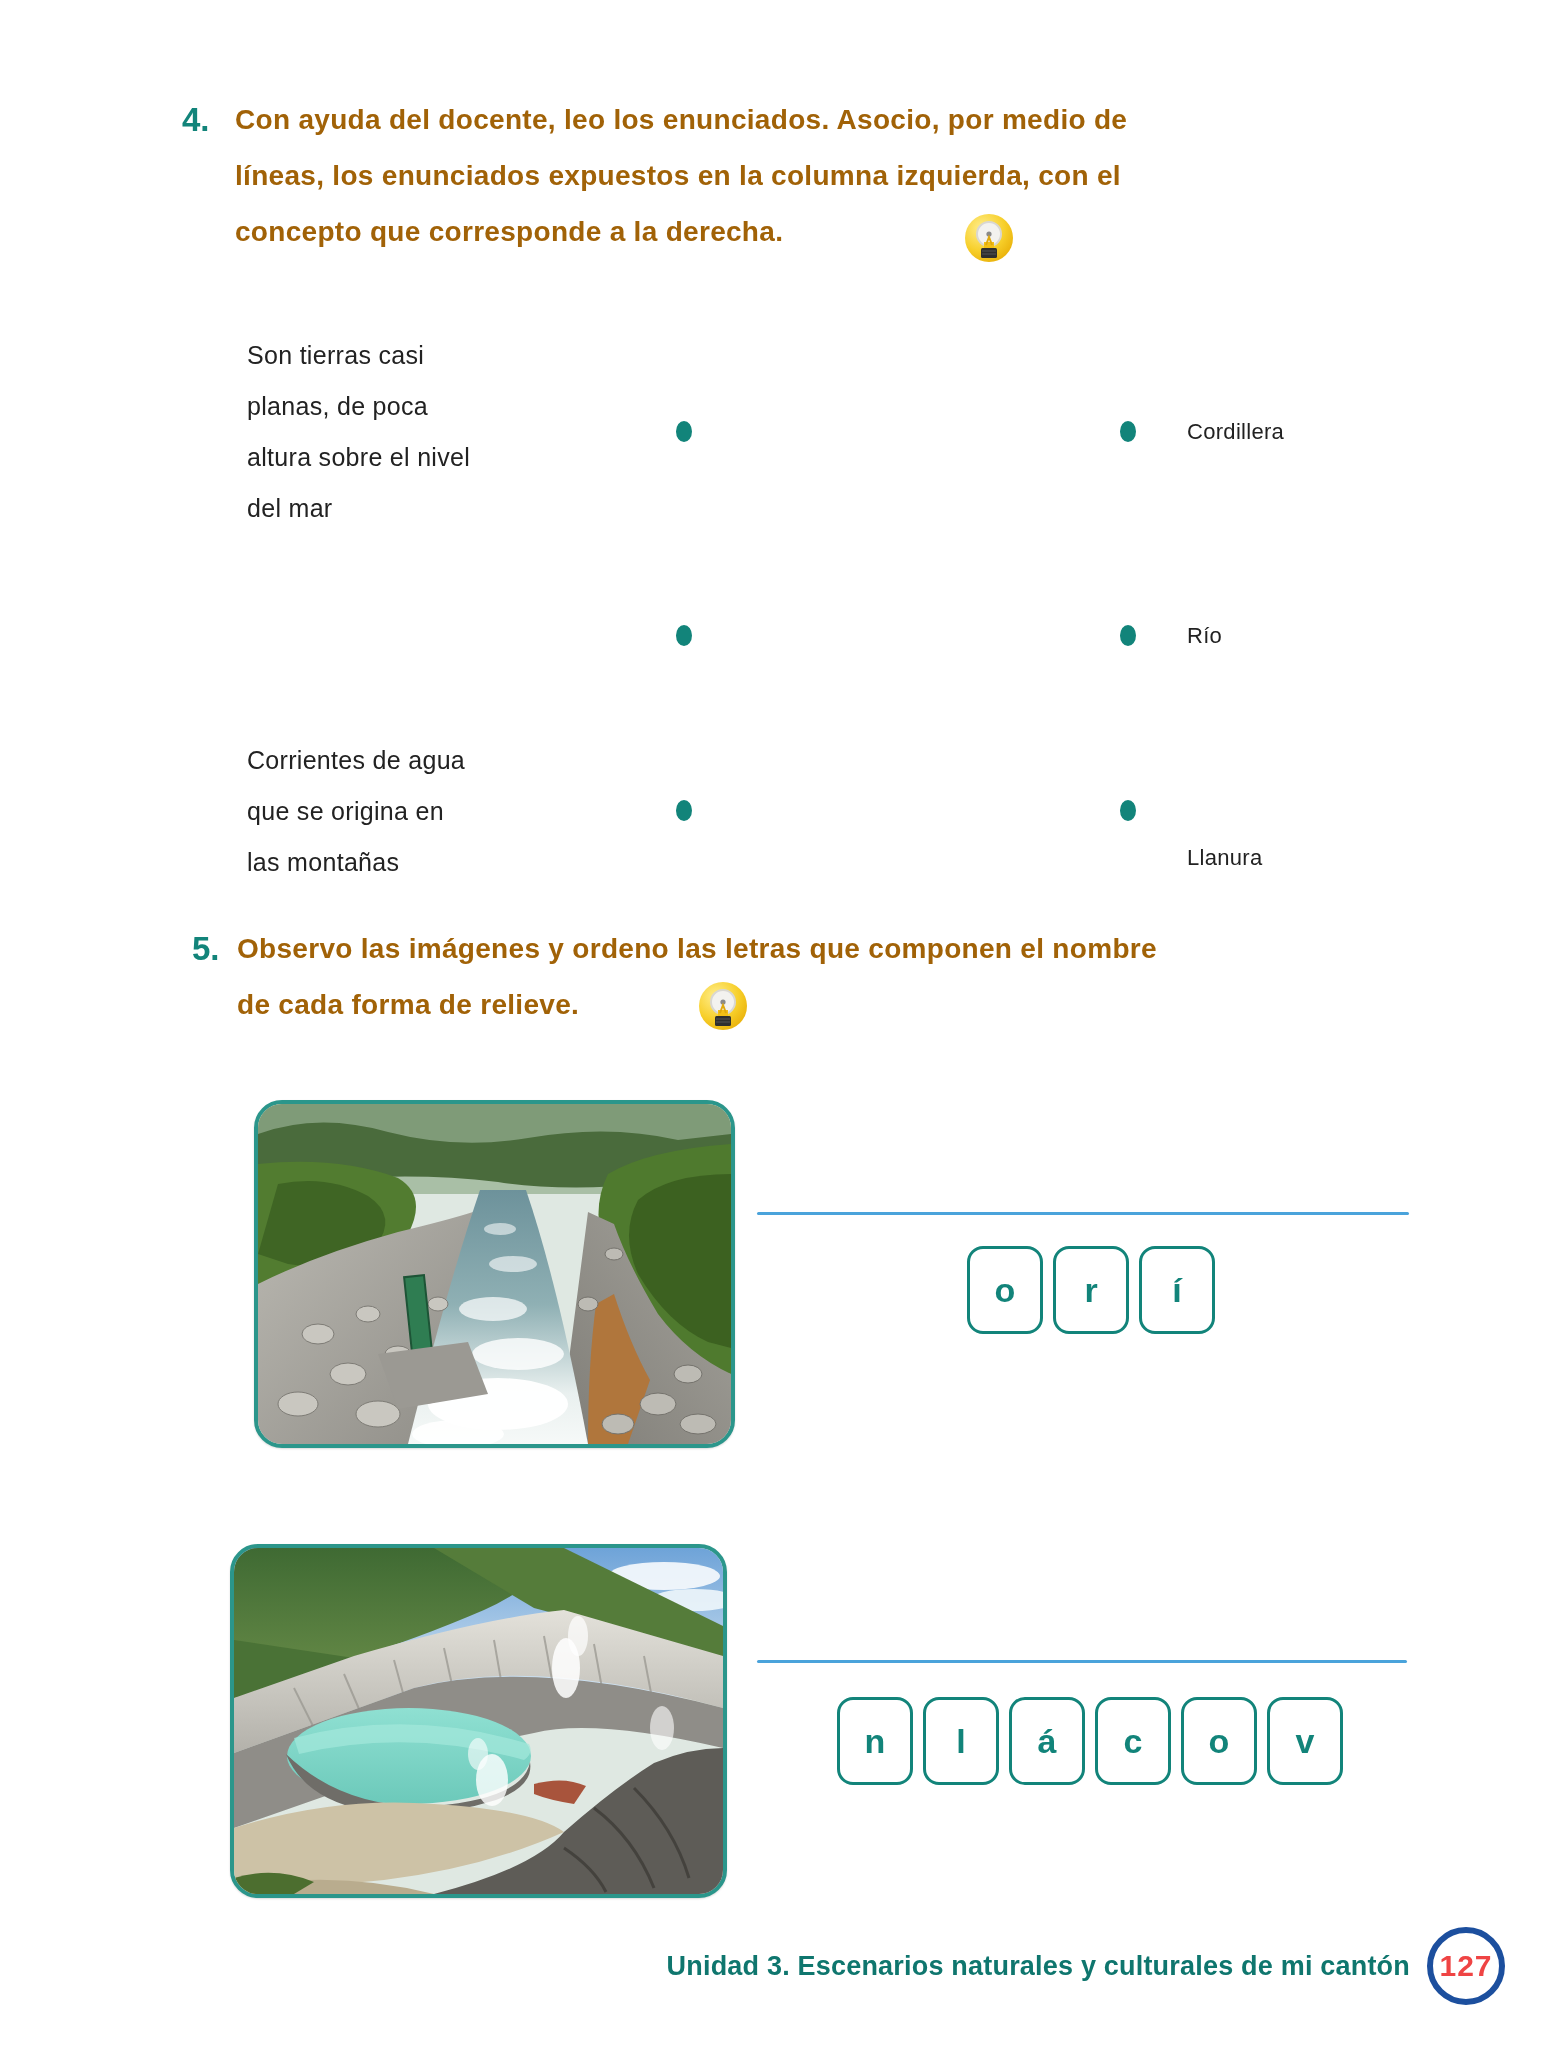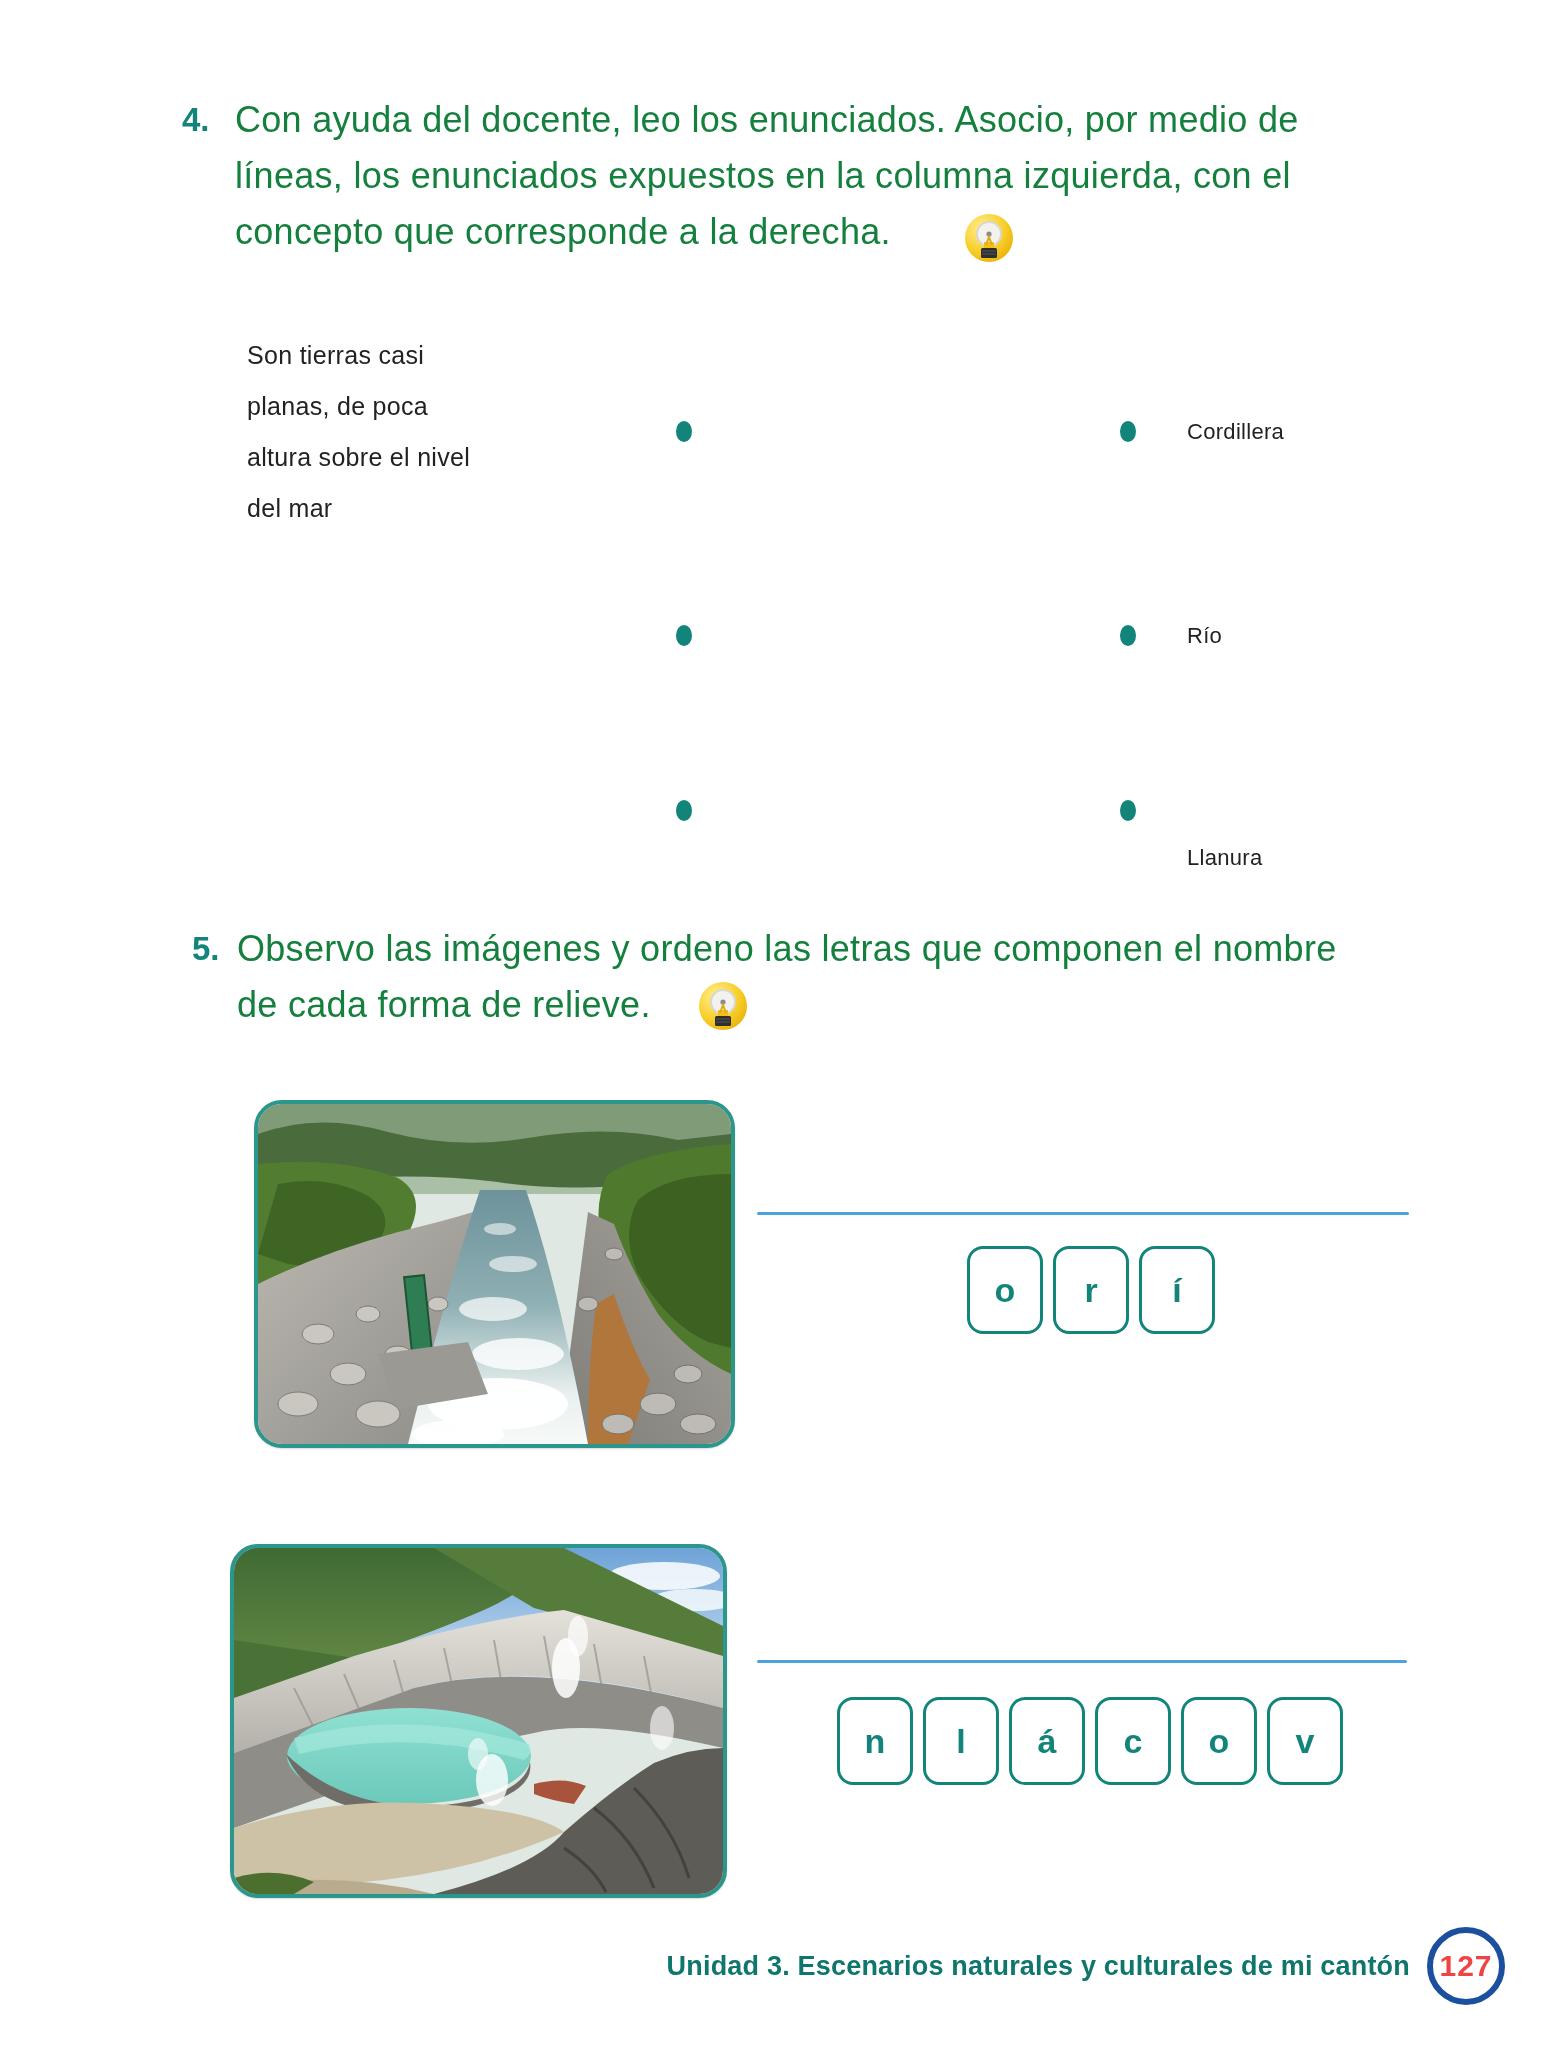--- a/index.html
+++ b/index.html
@@ -2,21 +2,21 @@
 <html><head>
 <meta charset="utf-8">
 <style>
   html,body{margin:0;padding:0;background:#ffffff;}
   .page{
     position:relative;width:1564px;height:2048px;background:#ffffff;overflow:hidden;
     font-family:"Liberation Sans",sans-serif;color:#1e1e1e;
   }
   .abs{position:absolute;}
   .num{font-weight:bold;color:#12847A;font-size:33px;line-height:56px;}
-  .instruction{font-size:36px;line-height:56px;white-space:pre-line;letter-spacing:.3px;color:#15803d;}
+  .instruction{font-size:28px;line-height:56px;white-space:pre-line;letter-spacing:.3px;color:#a16207;font-weight:bold;}
   .statement{font-size:25px;line-height:51px;white-space:pre-line;letter-spacing:.3px;color:#222;}
   .concept{font-size:22px;line-height:44px;letter-spacing:.3px;color:#222;}
   .dot{width:16px;height:21px;border-radius:50%;background:#12847A;}
   .photo-frame{border:4px solid #2B968B;border-radius:28px;overflow:hidden;background:#dfe8e2;box-shadow:0 1px 2px rgba(0,0,0,.15);}
   .photo-frame svg{display:block;}
   .answer-line{height:3px;background:#4AA3DB;border-radius:2px;}
   .tile-row{display:flex;gap:10px;}
   .tile{
     width:70px;height:82px;border:3px solid #12847A;border-radius:16px;background:#ffffff;
     display:flex;align-items:center;justify-content:center;
@@ -55,20 +55,23 @@
     <path d="M23 33 L26 25 L29 33" fill="none" stroke="#e0a90c" stroke-width="2"></path>
     <rect x="18" y="36" width="16" height="10" rx="1.5" fill="#2f2f2f"></rect>
     <line x1="19" y1="39" x2="33" y2="39" stroke="#555" stroke-width="1"></line>
     <line x1="19" y1="42" x2="33" y2="42" stroke="#555" stroke-width="1"></line>
   </svg>
 
   <div class="abs statement" style="left:247px;top:330px;width:360px;">Son tierras casi
 planas, de poca
 altura sobre el nivel
 del mar</div>
+  <div class="abs statement" style="left:247px;top:735px;width:360px;">Corrientes de agua
+que se origina en
+las montañas</div>
 
   <div class="abs dot" style="left:676px;top:421px;"></div>
   <div class="abs dot" style="left:676px;top:625px;"></div>
   <div class="abs dot" style="left:676px;top:800px;"></div>
 
   <div class="abs dot" style="left:1120px;top:421px;"></div>
   <div class="abs dot" style="left:1120px;top:625px;"></div>
   <div class="abs dot" style="left:1120px;top:800px;"></div>
 
   <div class="abs concept" style="left:1187px;top:410px;">Cordillera</div>

